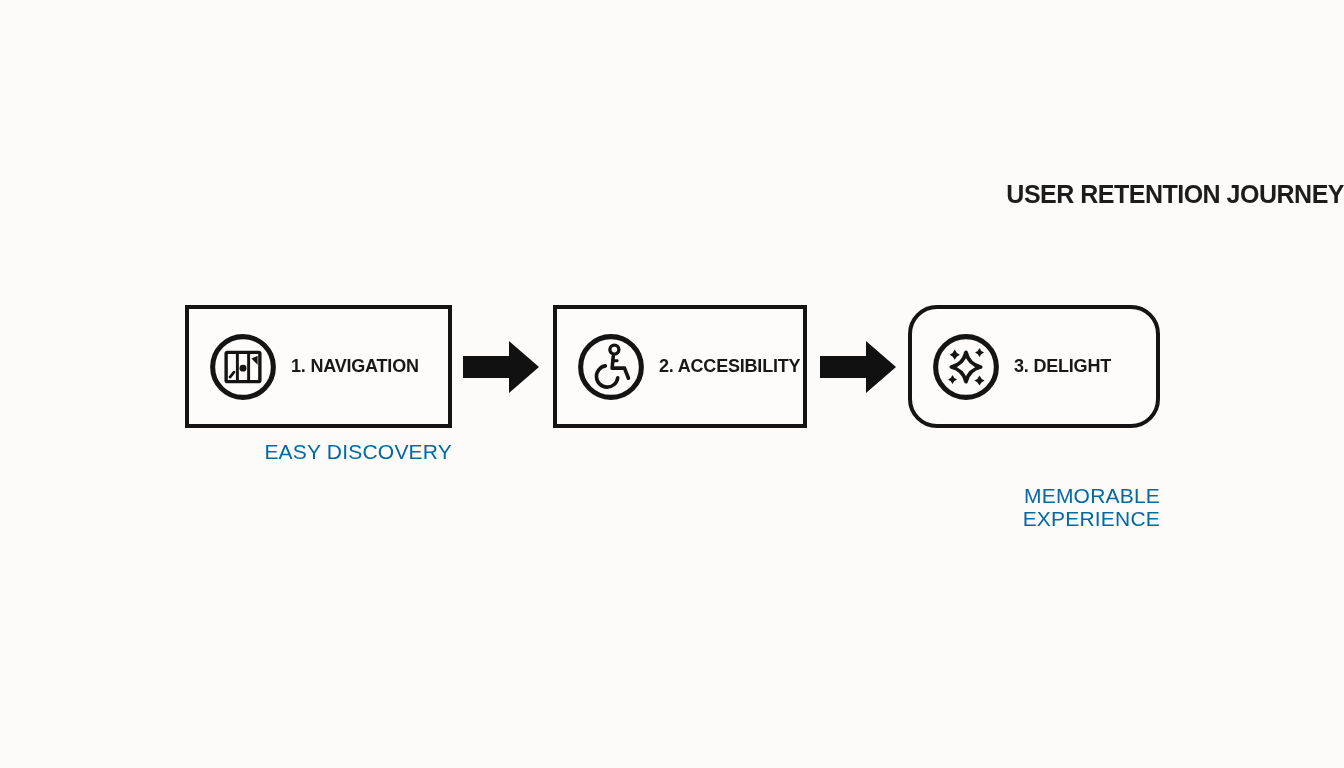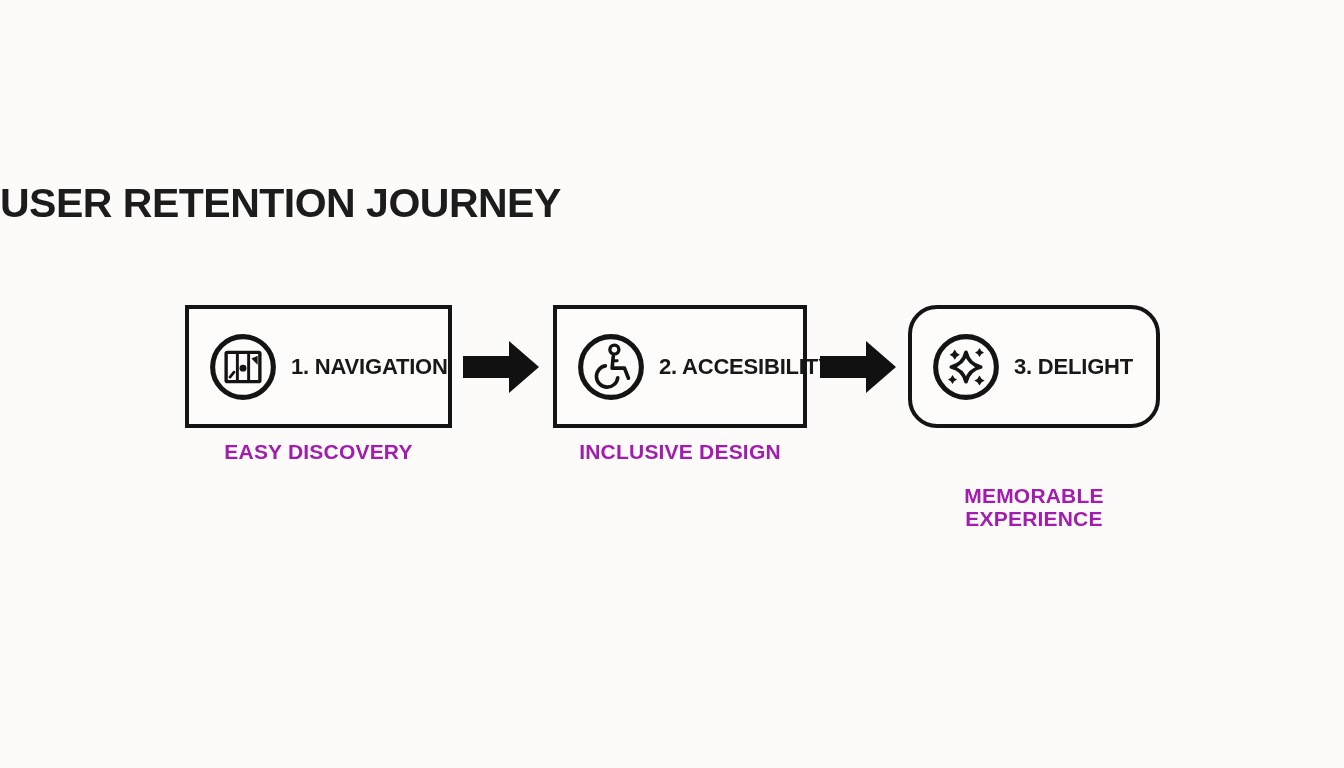--- a/index.html
+++ b/index.html
@@ -10,22 +10,22 @@
   .canvas{
     position:relative;
     width:1344px;height:768px;
     background:#fcfbf9;
     overflow:hidden;
     color:#1a1a1a;
   }
   .title{
     position:absolute;
     left:0;top:180px;width:1344px;
-    text-align:left;
-    font-size:41px;
+    text-align:right;
+    font-size:25px;
     font-weight:bold;
     letter-spacing:-0.5px;
     color:#1c1c1c;
   }
   .step-box{
     position:absolute;
     top:305px;height:123px;
     border:4px solid #141414;
     box-sizing:border-box;
     background:#fdfcfb;
@@ -37,40 +37,40 @@
   .box1{left:185px;width:267px;}
   .box2{left:553px;width:254px;}
   .box3{left:908px;width:252px;border-radius:29px;}
   .icon-wrap{
     width:72px;height:72px;
     flex:0 0 auto;
     display:flex;align-items:center;justify-content:center;
   }
   .icon-wrap svg{width:72px;height:72px;display:block;}
   .step-label{
-    font-size:22px;
+    font-size:18px;
     font-weight:bold;
     color:#181818;
     white-space:nowrap;
     letter-spacing:-0.2px;
   }
   .arrow{
     position:absolute;
     top:339px;
     width:78px;height:56px;
   }
   .arrow1{left:463px;}
   .arrow2{left:820px;}
   .caption{
     position:absolute;
     top:441px;
-    text-align:center;
+    text-align:right;
     font-size:21px;
-    font-weight:bold;
-    color:#a21caf;
+    font-weight:normal;
+    color:#0369a1;
     line-height:1.08;
     letter-spacing:0.2px;
   }
   .cap1{left:185px;width:267px;}
   .cap2{left:553px;width:254px;}
   .cap3{left:908px;width:252px;margin-top:44px;}
   .cap3 .caption-text{display:inline-block;max-width:190px;}
   .stroke{fill:none;stroke:#141414;stroke-linecap:round;stroke-linejoin:round;}
 </style>
 </head>
@@ -126,20 +126,17 @@
         <path d="M20 39 Q21 42 24 43 Q21 44 20 47 Q19 44 16 43 Q19 42 20 39 Z" fill="#141414"></path>
         <path d="M44 39.5 Q45.2 42.8 48.5 44 Q45.2 45.2 44 48.5 Q42.8 45.2 39.5 44 Q42.8 42.8 44 39.5 Z" fill="#141414"></path>
       </svg>
     </span>
     <span class="step-label">3. DELIGHT</span>
   </div>
 
   <div class="caption cap1">
     <span class="caption-text">EASY DISCOVERY</span>
   </div>
-  <div class="caption cap2">
-    <span class="caption-text">INCLUSIVE DESIGN</span>
-  </div>
   <div class="caption cap3">
     <span class="caption-text">MEMORABLE EXPERIENCE</span>
   </div>
 
 </div>
 
 </body></html>

